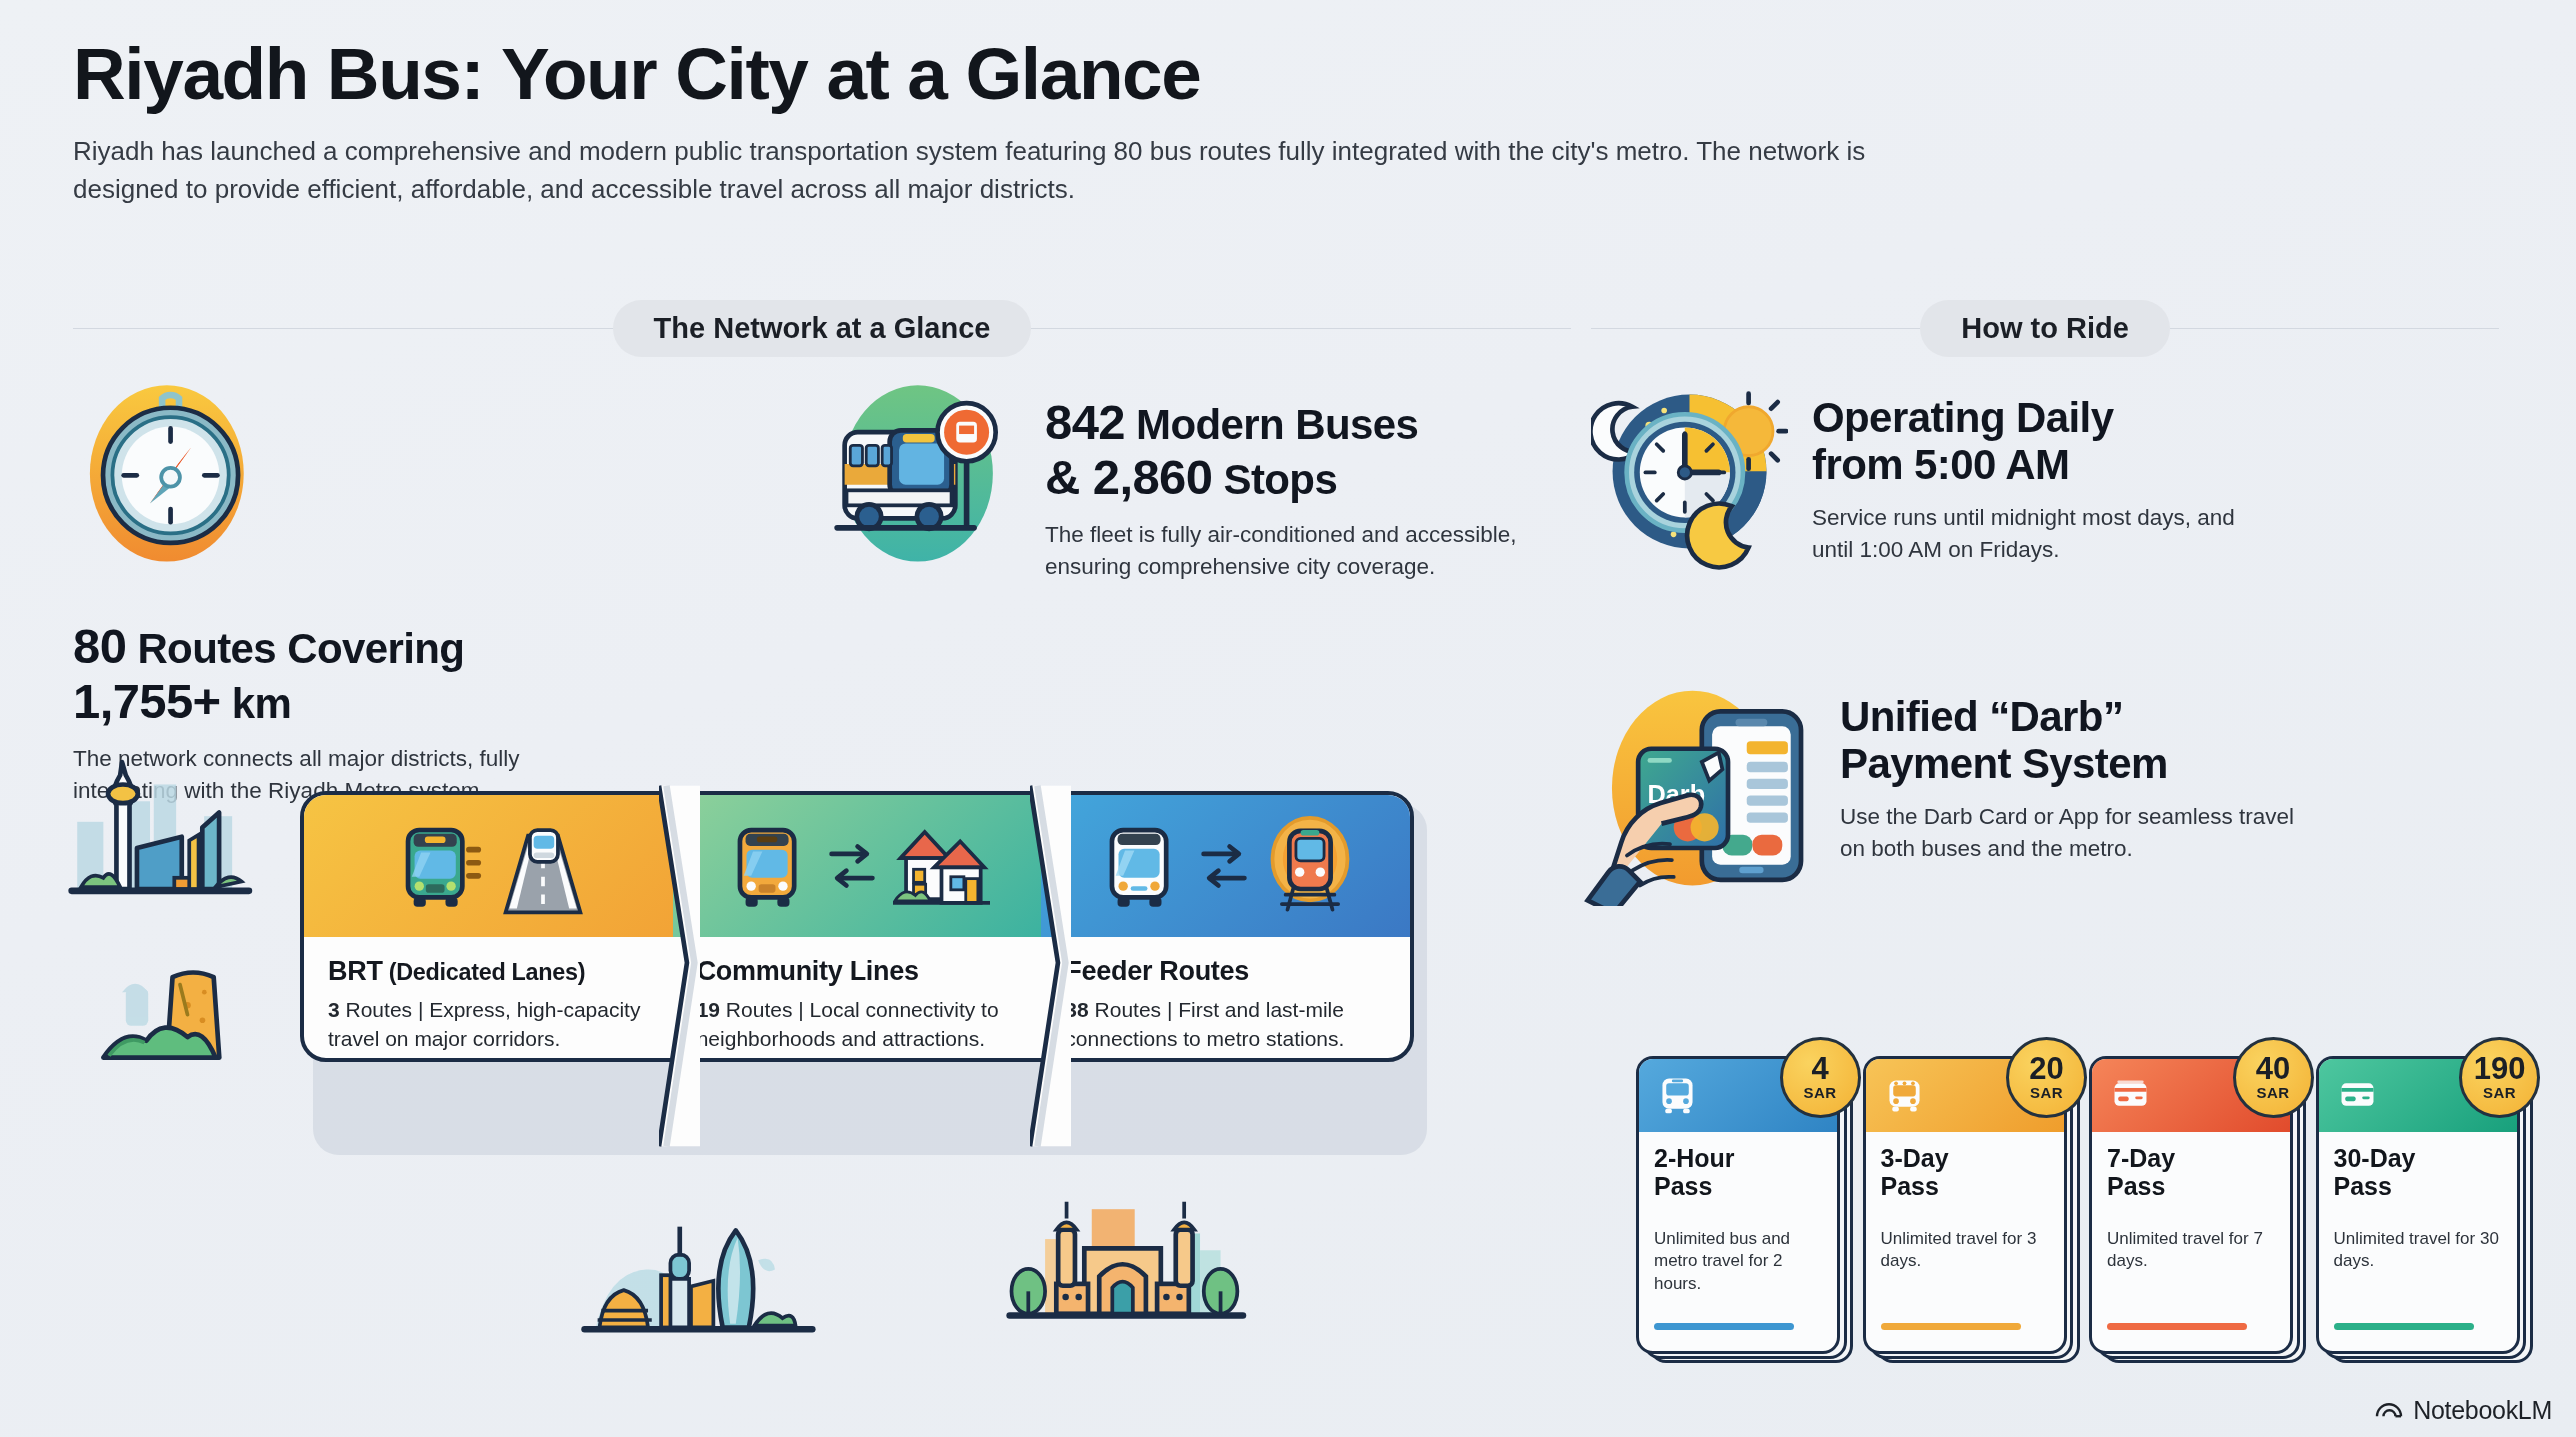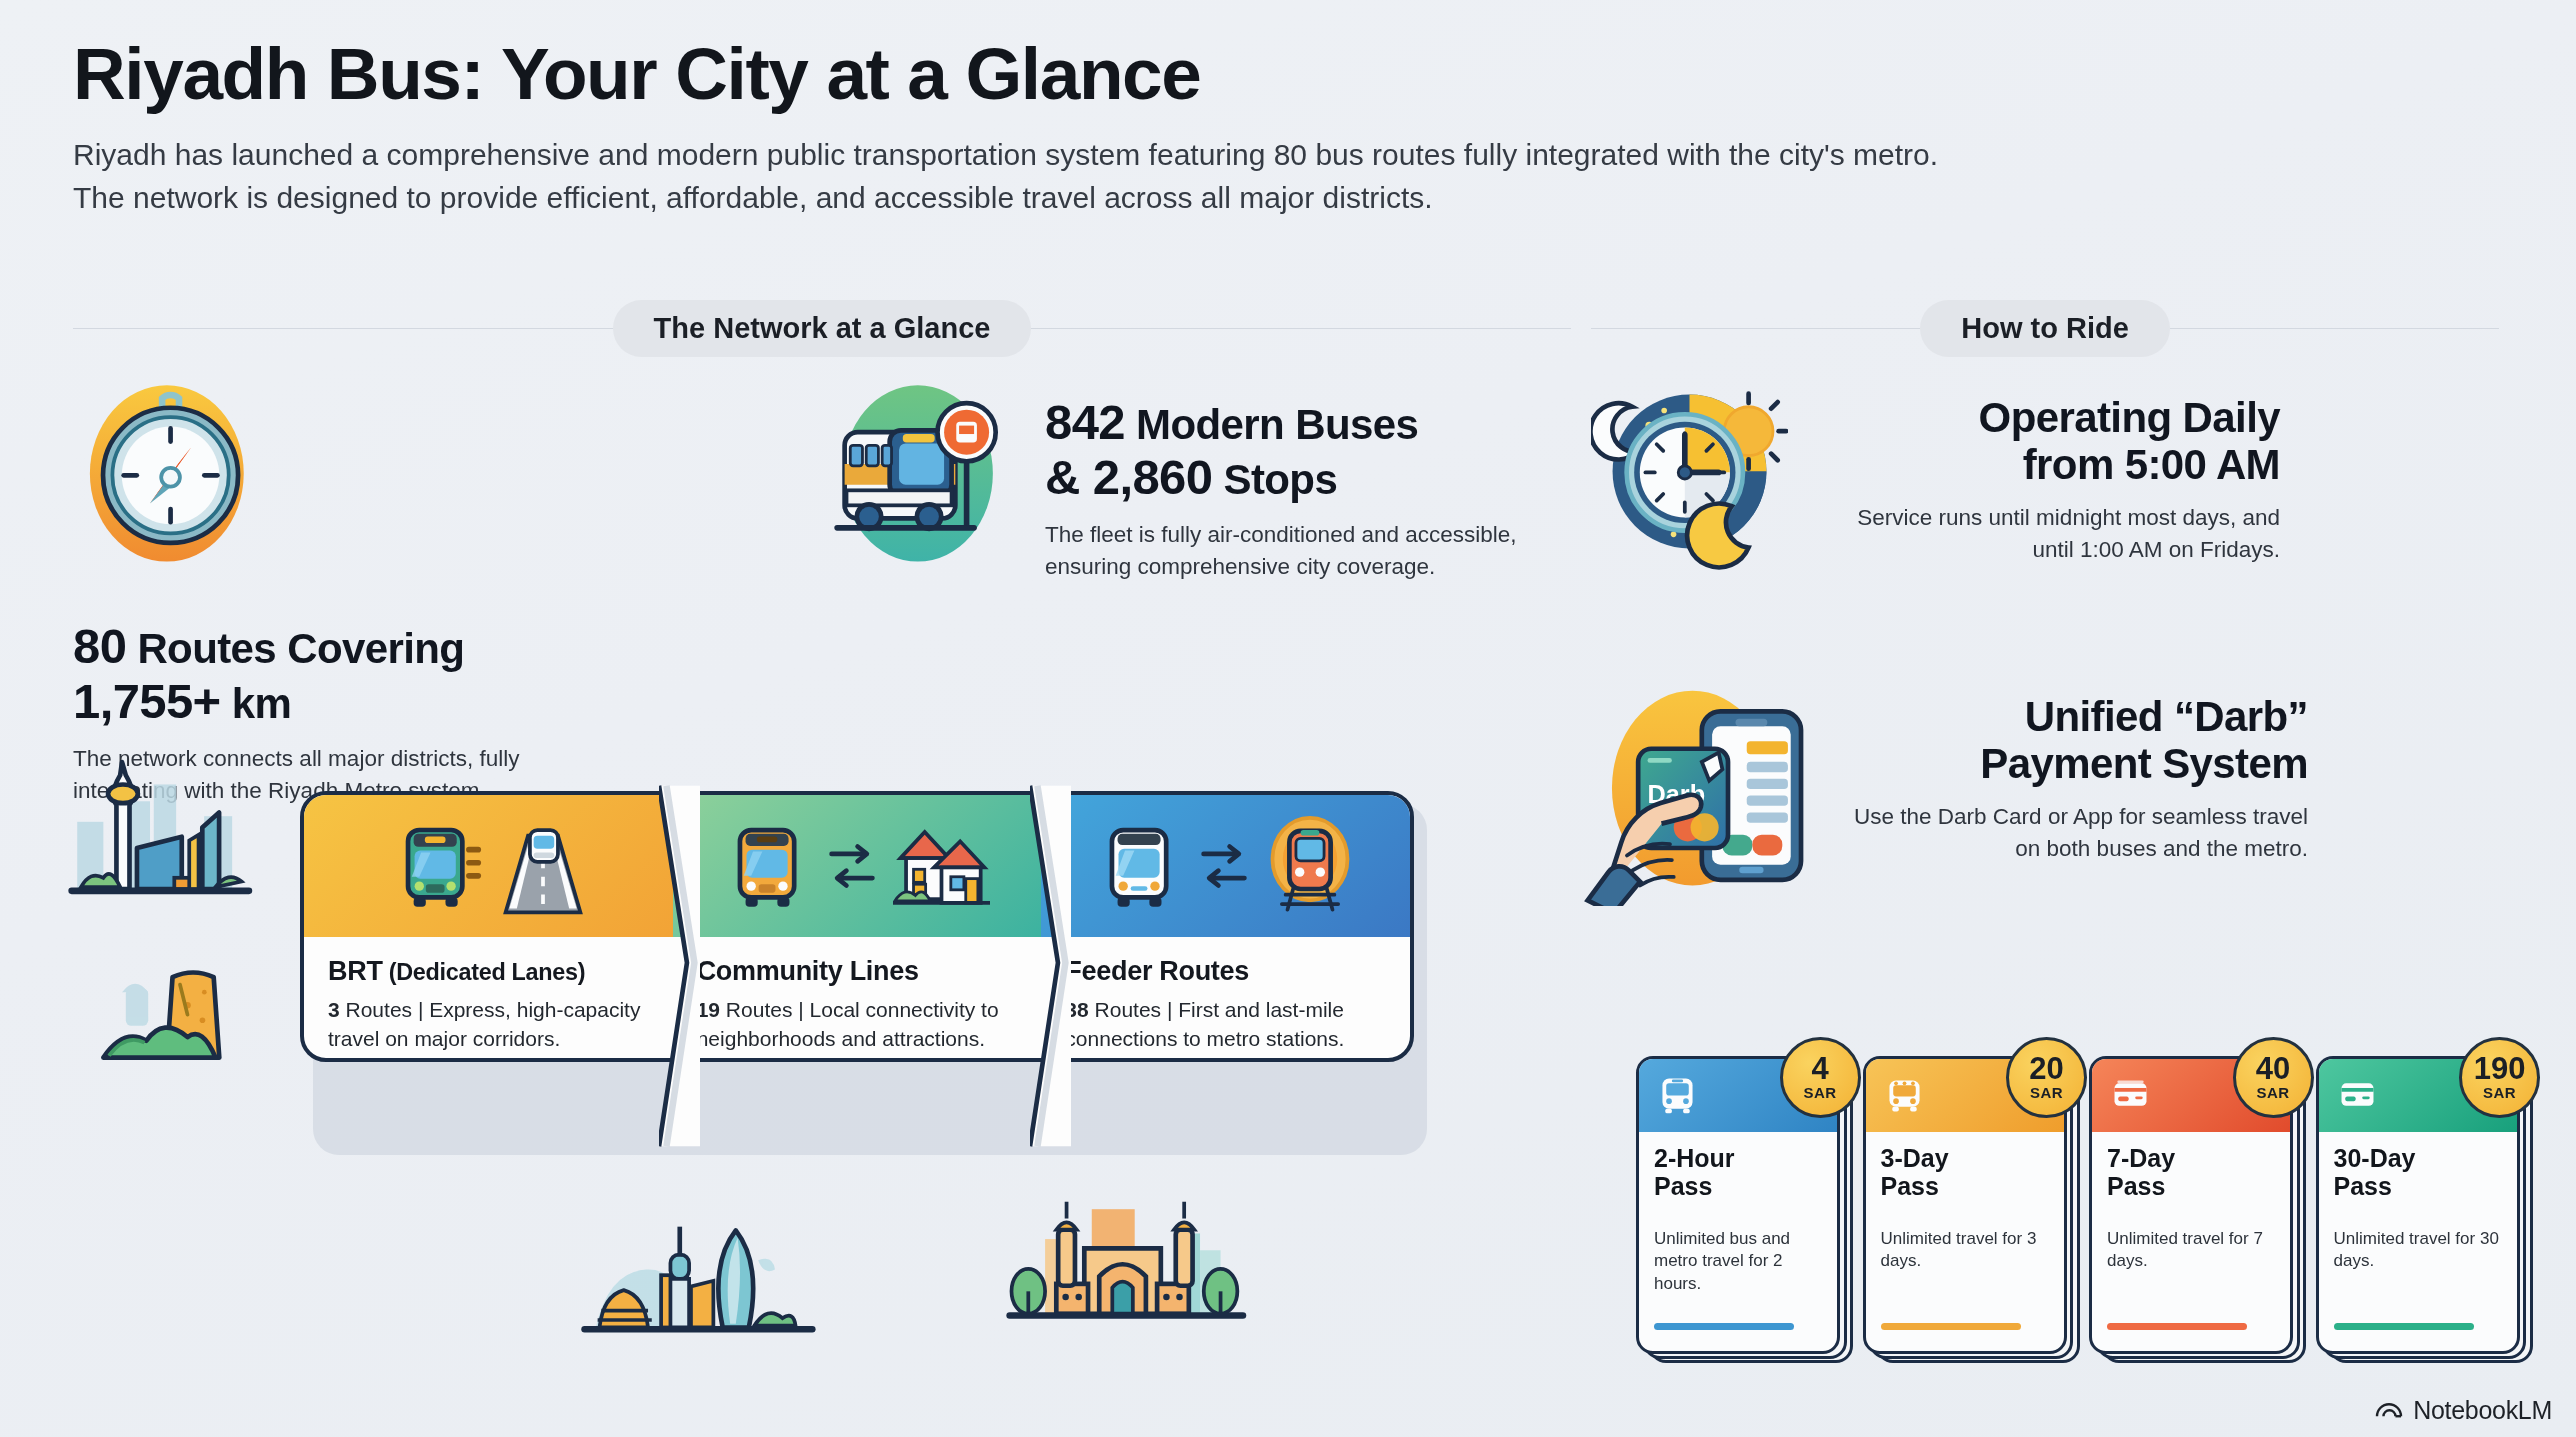--- a/index.html
+++ b/index.html
@@ -11,21 +11,21 @@
   }
   .page { position: relative; width: 2576px; height: 1438px; }
 
   
   .hdr { position: absolute; left: 73px; top: 36px; width: 1966px; }
   .hdr h1 {
     font-size: 73px; font-weight: 700; letter-spacing: -1.4px;
     color: #12161c; line-height: 1.05;
   }
   .hdr p {
-    margin-top: 20.6px; font-size: 30px; line-height: 1.44;
+    margin-top: 20.6px; font-size: 26px; line-height: 1.44;
     color: #353b44; max-width: 1891px;
   }
 
   
   .secrow { position: absolute; display: flex; align-items: center; }
   .secrow .rule { flex: 1 1 auto; height: 1.9px; background: #d3d8e0; }
   .pill {
     flex: 0 0 auto; background: #e2e5ea; border-radius: 37px;
     padding: 12px 41px; font-size: 29px; font-weight: 700; color: #1b1f26;
     white-space: nowrap;
@@ -42,21 +42,21 @@
   }
   .stat h2 .num { font-size: 49px; }
   .stat .desc {
     margin-top: 13px; font-size: 22.5px; line-height: 1.4; color: #2f353e;
   }
   #stat-routes { left: 73px;   top: 374px; width: 749px; flex-direction: column; }
   #stat-fleet  { left: 824px;  top: 374px; width: 730px; }
   #stat-hours  { left: 1591px; top: 373px; width: 936px; }
   #stat-darb   { left: 1582px; top: 672px; width: 945px; }
   #stat-routes .txt, #stat-fleet .txt { width: 487px; }
-  #stat-hours .txt, #stat-darb .txt { width: 468px; text-align: right; }
+  #stat-hours .txt, #stat-darb .txt { width: 468px; }
   .icon-wrap { flex: 0 0 auto; }
 
   
   .chev-banner {
     position: absolute; left: 300px; top: 791px; width: 1114px; height: 271px;
   }
   .chev-shadow {
     position: absolute; left: 13px; top: 13px; width: 1114px; height: 351px;
     background: #c9d0da; border-radius: 26px; opacity: .55;
   }

